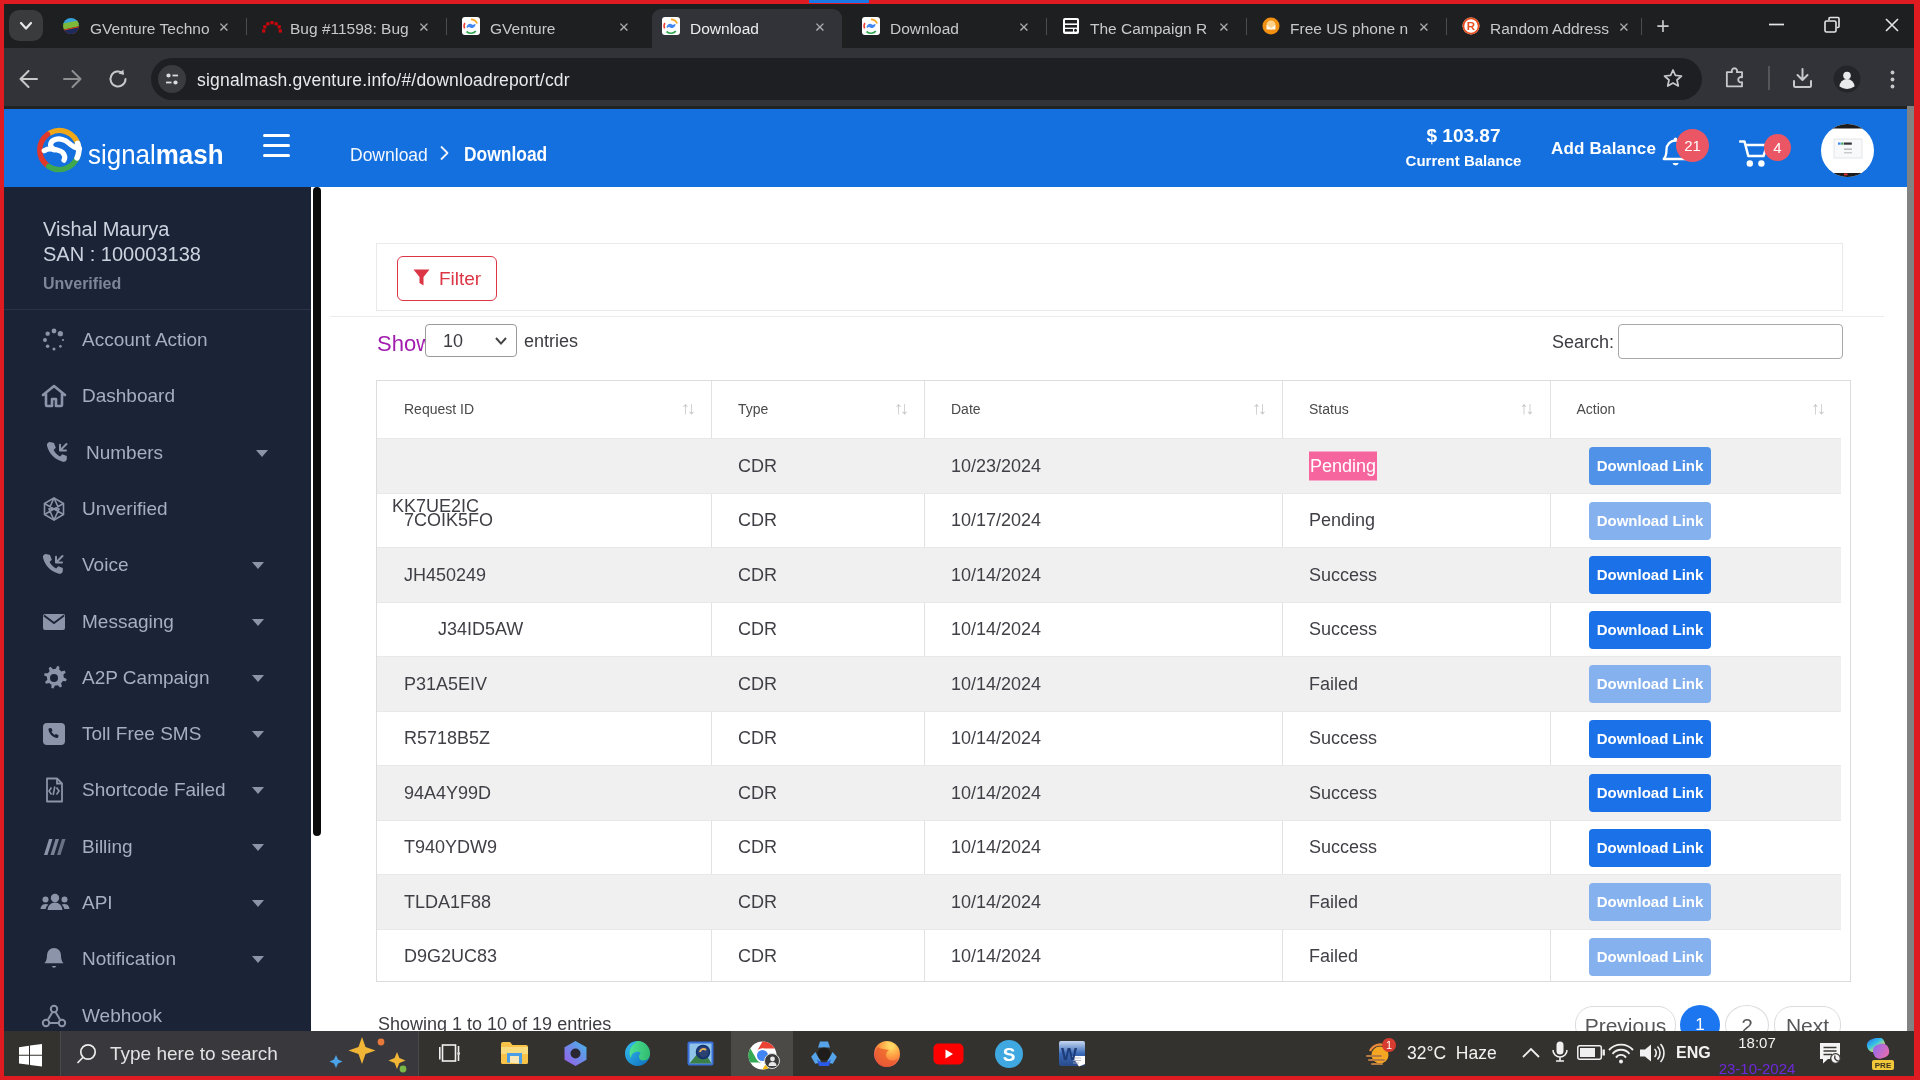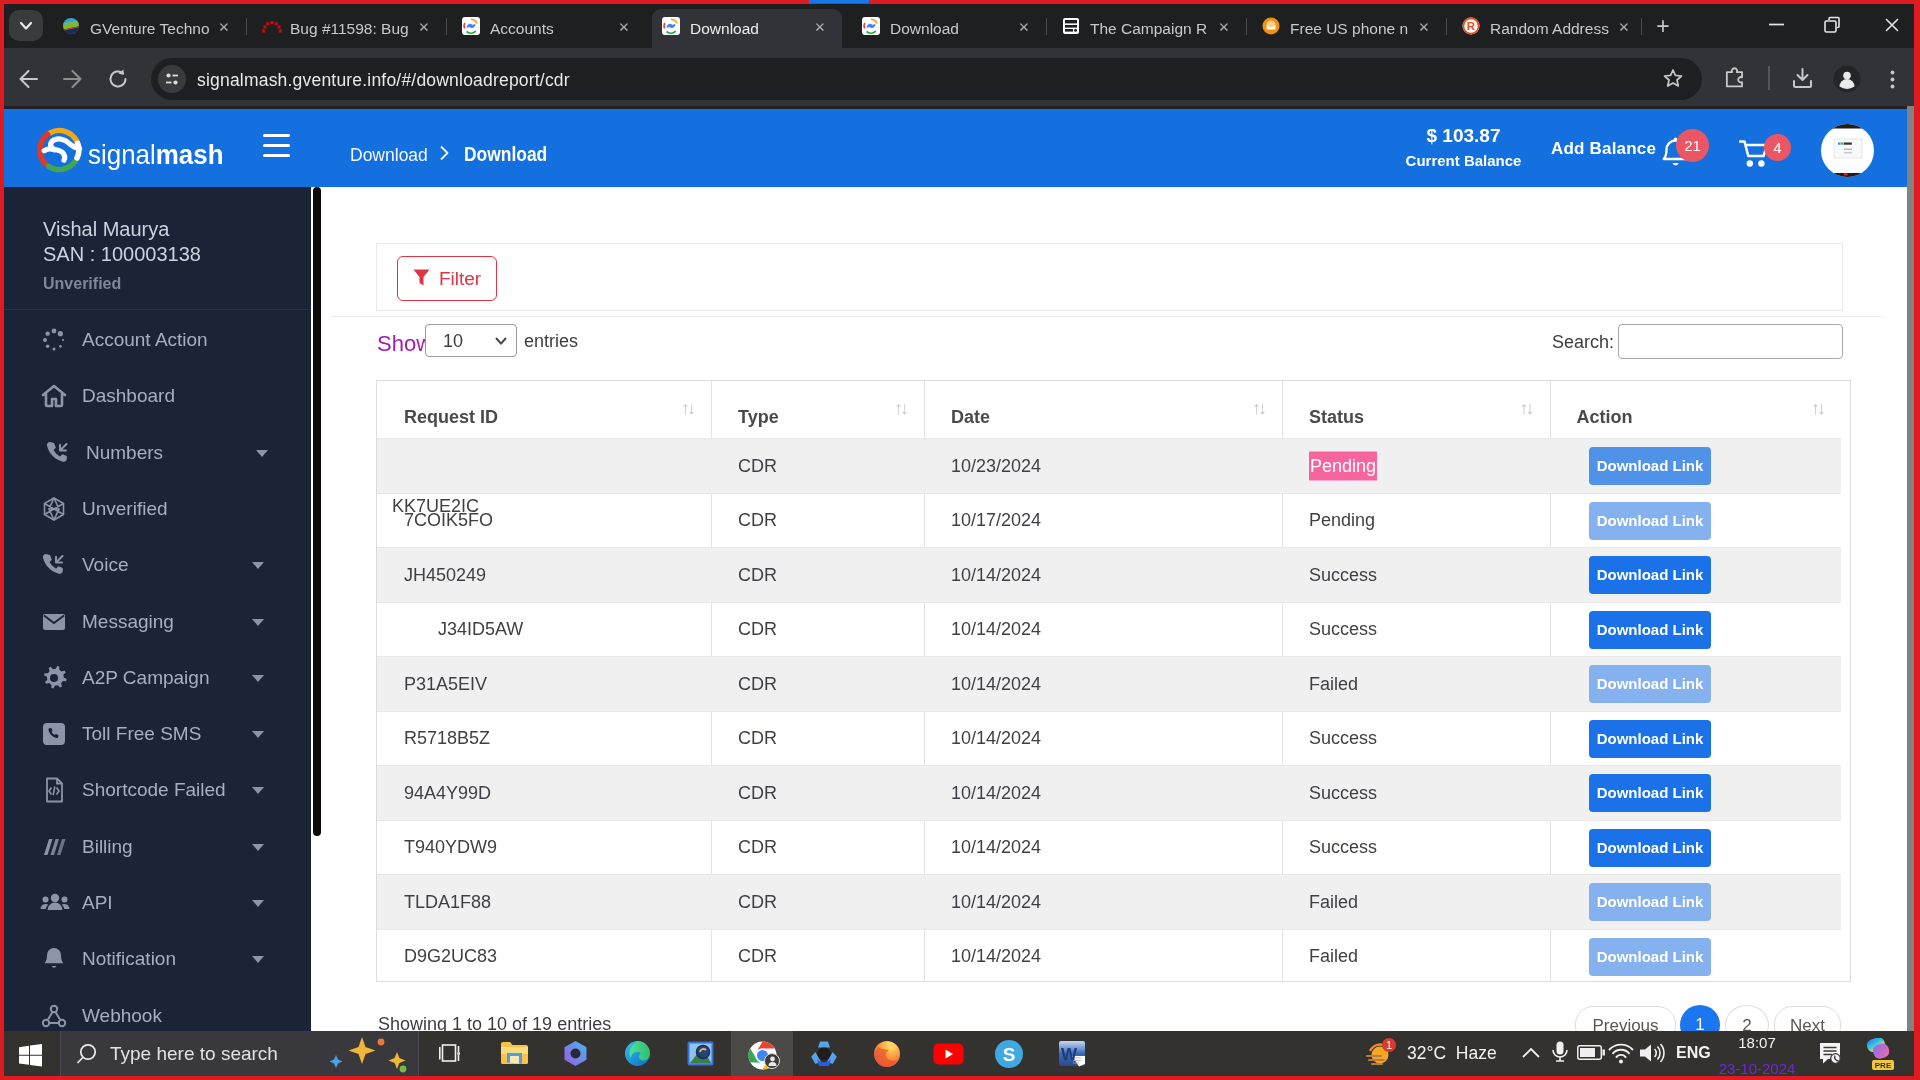--- a/index.html
+++ b/index.html
@@ -65,31 +65,31 @@
   .sepline { left:330px; top:316px; width:1554px; height:1px; background:#ececec; }
 
   .showlbl { left:377px; top:331px; font-size:22px; color:#a21caf; }
   .showsel { left:425px; top:324px; width:92px; height:33px; border:1px solid #9a9a9a; border-radius:4px; background:#fff; }
   .entlbl { left:524px; top:331px; font-size:18px; color:#3c3c43; }
   .searchlbl { left:1552px; top:332px; font-size:18px; color:#3c3c43; }
   .searchbox { left:1618px; top:324px; width:225px; height:35px; border:1px solid #a8a8a8; border-radius:4px; background:#fff; }
 
   
   #tablewrap { left:376px; top:380px; width:1475px; height:602px; border:1px solid #dcdcdc; background:#fff; }
-  .th { position:absolute; top:8px; height:57px; font-size:18px; font-weight:700; color:#4a4a4a; }
+  .th { position:absolute; top:0; height:57px; font-size:14px; font-weight:400; color:#4a4a4a; }
   .vline { position:absolute; top:0; width:1px; height:600px; background:#e2e2e2; }
   .row { position:absolute; left:0; width:1464px; height:54.5px; border-top:1px solid #e8e8e8; }
   .row.odd { background:#f0f0f0; }
   .cell { position:absolute; top:50%; transform:translateY(-50%); font-size:18px; color:#3f3f46; }
   .dlbtn { position:absolute; left:1212px; top:8px; width:122px; height:38px; border-radius:4px;
       color:#fff; font-size:15px; font-weight:600; text-align:center; line-height:38px; }
   .sort { position:absolute; top:17px; font-size:18px; color:#c6c6c6; letter-spacing:-3px; }
 
   .showing { left:378px; top:1014px; font-size:18px; color:#3c3c43; }
-  .pgbtn { border:1px solid #dcdcdc; border-radius:18px; color:#565656; font-size:17px; text-align:center; background:#fff; }
+  .pgbtn { border:1px solid #dcdcdc; border-radius:18px; color:#565656; font-size:21px; text-align:center; background:#fff; }
 
   
   #vscroll { left:1907px; top:106px; width:7px; height:925px; background:#828282; }
   #taskbar { left:0; top:1031px; width:1920px; height:45px; background:#34322e; }
   #redframe { left:0; top:0; width:1920px; height:1080px; border-style:solid; border-color:#df1b22; border-width:4px 6px 4px 4px; pointer-events:none; z-index:99; }
   #bluetick { left:809px; top:0; width:60px; height:3px; background:#1878e8; z-index:100; }
 
   
   .tsearch { left:60px; top:1031px; width:359px; height:45px; background:#39383c; border-left:1px solid #4a494d; border-right:1px solid #4a494d; }
   .tsearchtxt { left:110px; top:1043px; font-size:19px; color:#e2e1e3; }
@@ -142,21 +142,21 @@
       <div class="abs tab" style="left:446px;">
         <span class="fav"><svg width="18" height="18">
             <rect width="18" height="18" rx="3" fill="#fff"></rect>
             <g fill="none" stroke-width="1.7">
               <path d="M9 2.3 a6.7 6.7 0 0 1 6.2 4.2" stroke="#f5a623"></path>
               <path d="M2.6 11.5 a6.7 6.7 0 0 1 0.2 -5.5" stroke="#ea4335"></path>
               <path d="M4.5 14.5 a6.7 6.7 0 0 0 9.3 -0.3" stroke="#34a853"></path>
               <path d="M5.5 9.7 c1-1.8 2.5-2.6 4-1.5 c1.5 1.1 3 0.4 3.6-0.8 M12.6 8.2 c-1 1.8 -2.5 2.6 -4 1.5 c-1.5 -1.1 -3 -0.4 -3.6 0.8" stroke="#4285f4"></path>
             </g>
           </svg></span>
-        <span class="ttl">Accounts</span>
+        <span class="ttl">GVenture</span>
         <span class="cls">✕</span>
       </div>
       <div class="abs tab active" style="left:652px; width:190px;">
         <span class="fav" style="left:10px;"><svg width="18" height="18">
             <rect width="18" height="18" rx="3" fill="#fff"></rect>
             <g fill="none" stroke-width="1.7">
               <path d="M9 2.3 a6.7 6.7 0 0 1 6.2 4.2" stroke="#f5a623"></path>
               <path d="M2.6 11.5 a6.7 6.7 0 0 1 0.2 -5.5" stroke="#ea4335"></path>
               <path d="M4.5 14.5 a6.7 6.7 0 0 0 9.3 -0.3" stroke="#34a853"></path>
               <path d="M5.5 9.7 c1-1.8 2.5-2.6 4-1.5 c1.5 1.1 3 0.4 3.6-0.8 M12.6 8.2 c-1 1.8 -2.5 2.6 -4 1.5 c-1.5 -1.1 -3 -0.4 -3.6 0.8" stroke="#4285f4"></path>

